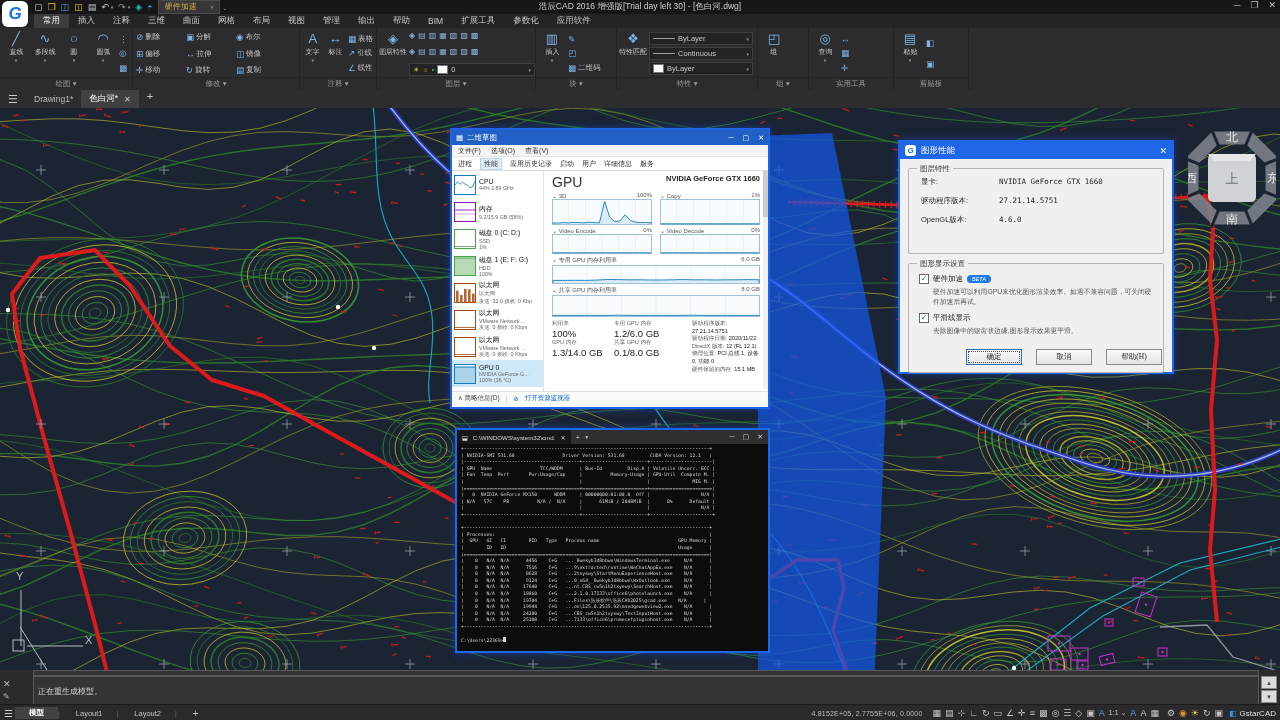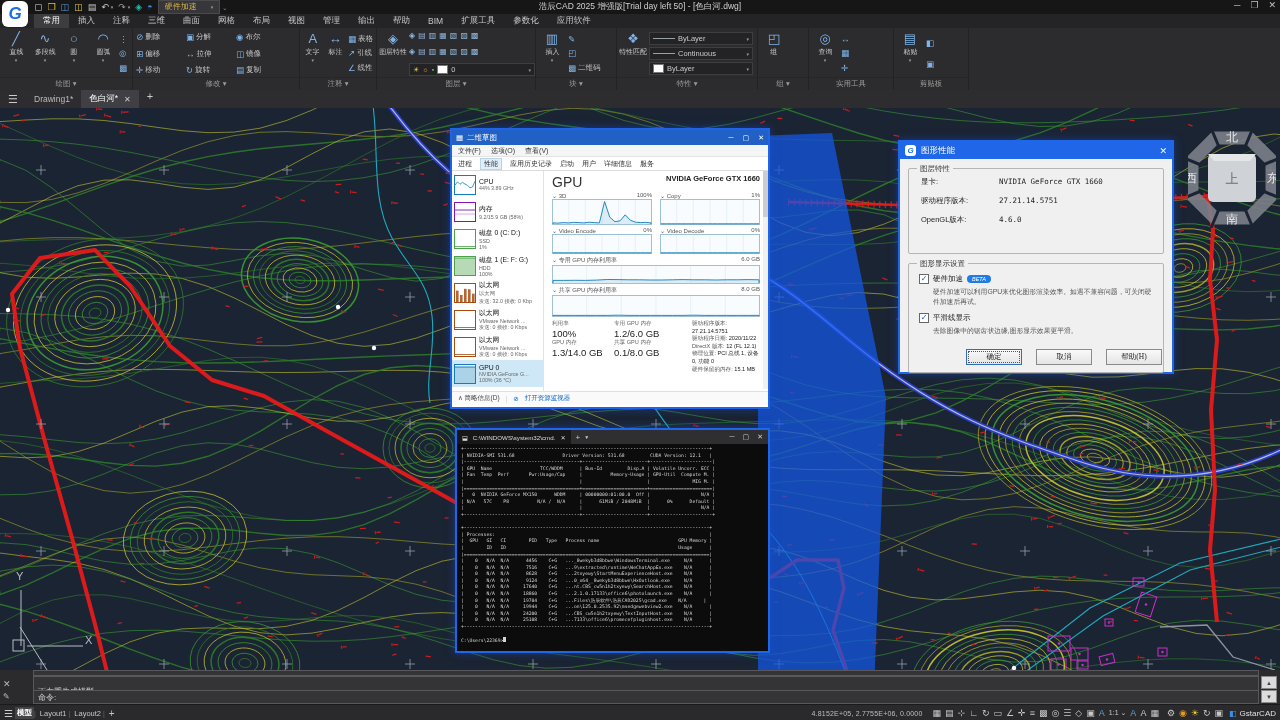--- a/index.html
+++ b/index.html
@@ -60,21 +60,21 @@
   .cline{position:absolute;left:33px;width:1226px;background:#343437;border:1px solid #58585c;color:#d8d8d8;font-size:8px;display:flex;align-items:center;padding:0 4px;box-sizing:border-box;}
   #cl-sliver{top:0;height:6px;overflow:hidden;}
   #cl-hist{top:6px;height:30px;}
   #cl-prompt{top:20px;height:14px;}
   #cl-x{position:absolute;left:3px;top:9px;color:#b9b9b9;font-size:9px;}
   #cl-pen{position:absolute;left:3px;top:22px;color:#b9b9b9;font-size:8px;}
   .scrollbtn{position:absolute;left:1261px;width:16px;height:13px;background:#dcdcdc;border:1px solid #8a8a8a;color:#444;font-size:6px;text-align:center;line-height:12px;box-sizing:border-box;}
   
   #statusbar{left:0;top:704px;width:1280px;height:16px;background:#2a2a2c;display:flex;align-items:center;color:#c5c5c5;z-index:7;border-top:1px solid #1a1a1c;}
   #lt-menu{margin-left:4px;font-size:10px;color:#ccc;}
-  .ltab{font-size:7.5px;padding:1px 2px;margin-left:2px;}
+  .ltab{font-size:7.5px;padding:1px 14px;margin-left:2px;}
   .ltab.active{background:#434346;color:#fff;font-weight:bold;}
   .lsep{color:#666;font-size:7px;}
   #coords{margin-left:auto;font-size:7px;color:#b9bec6;letter-spacing:.2px;}
   #status-icons{display:flex;align-items:center;gap:4px;margin:0 6px 0 10px;}
   .sic{font-size:9px;line-height:10px;color:#c8c8c8;}
   .schip{font-size:7px;color:#c8c8c8;}
   #brand{display:flex;align-items:center;gap:3px;margin-right:4px;font-size:8px;color:#e0e0e0;}
   
   #taskman{left:450px;top:128px;width:316px;height:277px;background:#fff;border:2px solid #2063e8;z-index:10;box-shadow:0 0 8px rgba(20,80,220,.5);font-size:7px;color:#222;}
   #tm-title{height:15px;background:#2160c4;color:#fff;display:flex;align-items:center;padding:0 4px;font-size:7.5px;gap:4px;}
@@ -151,21 +151,21 @@
         <span class="qic" style="color:#9a9a9a">↷</span>
         <span class="qcaret">▾</span>
         <span class="qic" style="color:#2ab5a5">◈</span>
         <span class="qic" style="color:#3a8ee8">◓</span>
         <span id="workspace">
           <span>硬件加速</span>
           <span style="color:#999;font-size:5px">▾</span>
         </span>
         <span class="qcaret" style="font-size:6px;color:#999">⌄</span>
       </div>
-    <div id="apptitle">浩辰CAD 2025 增强版[Trial day left 50] - [色白河.dwg]</div>
+    <div id="apptitle">浩辰CAD 2016 增强版[Trial day left 30] - [色白河.dwg]</div>
     <div id="wincontrols">
       <span>─</span>
       <span>❐</span>
       <span>✕</span>
     </div>
   </div>
   <div class="abs" id="glogo">G</div>
 
   <div class="abs" id="tabrow">
     <div id="menutabs">
@@ -2000,21 +2000,20 @@
 +---------------------------------------------------------------------------------------+
 
 C:\Users\22369&gt;<span class="cursor"></span></pre>
   </div>
 
   <div class="abs" id="cmdstrip">
     <span id="cl-x">✕</span>
     <span id="cl-pen">✎</span>
     <div class="cline" id="cl-sliver"></div>
     <div class="cline" id="cl-hist">正在重生成模型。</div>
-    <div class="cline" id="cl-prompt">命令:</div>
     <div class="scrollbtn" style="top:6px">▲</div>
     <div class="scrollbtn" style="top:20px">▼</div>
   </div>
 
   <div class="abs" id="statusbar">
     <span id="lt-menu">☰</span>
     <span id="layout-tabs" style="display:flex;align-items:center;">
         <span class="ltab active">模型</span>
         <span class="lsep">|</span>
         <span class="ltab">Layout1</span>

